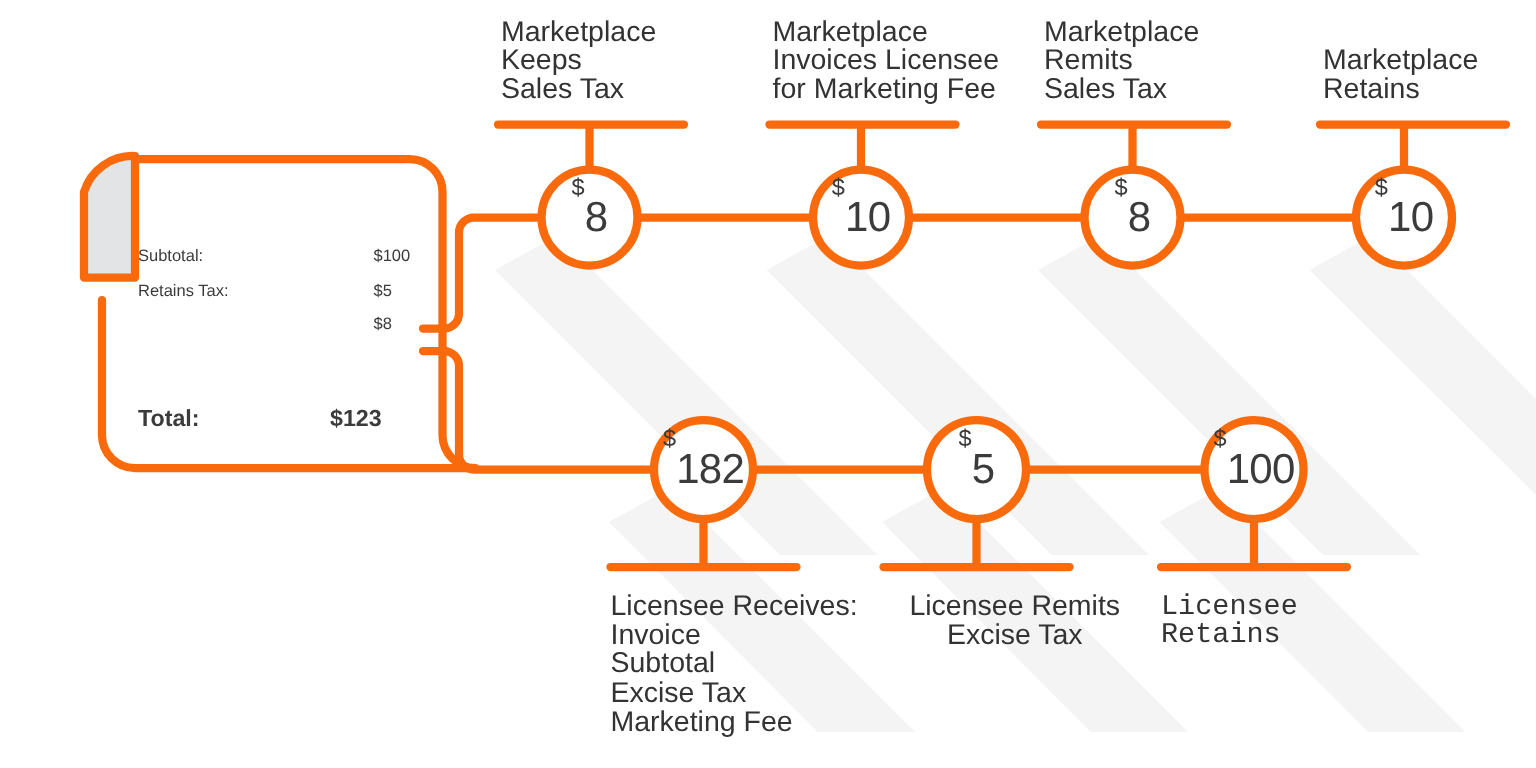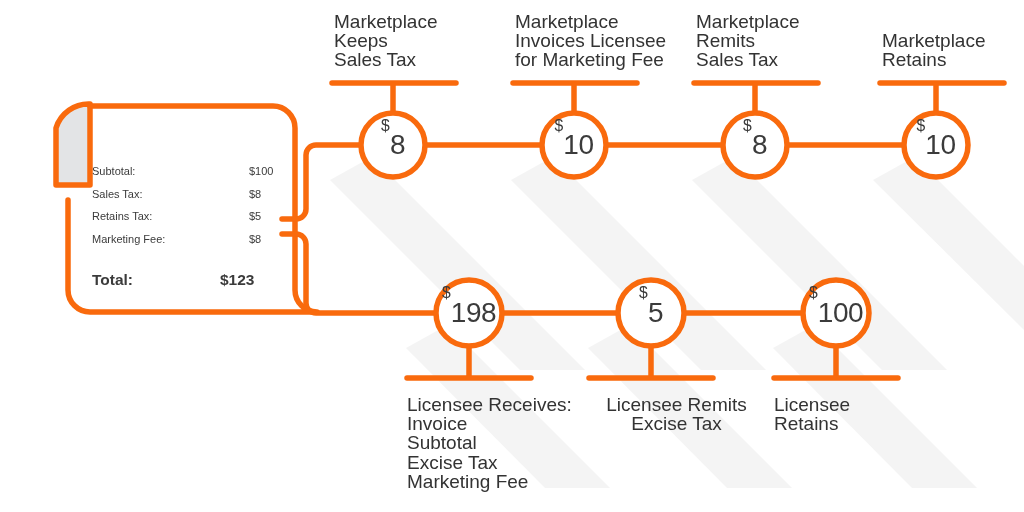--- a/index.html
+++ b/index.html
@@ -220,29 +220,24 @@
     </g>
   </svg>
 
 
   <div class="inv-rows">
     <div class="inv-row">
       <span class="lab">Subtotal:</span>
       <span class="val">$100</span>
     </div>
     <div class="inv-row">
-      <span class="lab">Sales Tax:</span>
-      <span class="val">$8</span>
-    </div>
-    <div class="inv-row">
       <span class="lab">Retains Tax:</span>
       <span class="val">$5</span>
     </div>
     <div class="inv-row">
-      <span class="lab">Marketing Fee:</span>
       <span class="val">$8</span>
     </div>
   </div>
 
   <div class="inv-total">
     <span class="lab">Total:</span>
     <span class="val">$123</span>
   </div>
 
   <div class="node-label" style="left:334px; top:12px; width:172px;">Marketplace
@@ -269,34 +264,34 @@
     <span class="cur">$</span>
       <span class="num">8</span>
   </div>
   <div class="amount" style="left:904px; top:113px; width:64px; height:64px; font-size:28px;">
     <span class="cur">$</span>
       <span class="num">10</span>
   </div>
 
   <div class="amount" style="left:436px; top:280px; width:66px; height:66px; font-size:28px;">
     <span class="cur">$</span>
-      <span class="num">198</span>
+      <span class="num">182</span>
   </div>
   <div class="amount" style="left:618px; top:280px; width:66px; height:66px; font-size:28px;">
     <span class="cur">$</span>
       <span class="num">5</span>
   </div>
   <div class="amount" style="left:803px; top:280px; width:66px; height:66px; font-size:28px;">
     <span class="cur">$</span>
       <span class="num">100</span>
   </div>
 
   <div class="node-label" style="left:407px; top:395px; width:175px;">Licensee Receives:
 Invoice
 Subtotal
 Excise Tax
 Marketing Fee</div>
   <div class="node-label" style="left:589px; top:395px; width:175px;text-align:center;">Licensee Remits
 Excise Tax</div>
-  <div class="node-label" style="left:774px; top:395px; width:170px;">Licensee
+  <div class="node-label" style="left:774px; top:395px; width:170px;font-family:Liberation Mono, monospace;">Licensee
 Retains</div>
 
 </div>
 
 </body></html>

